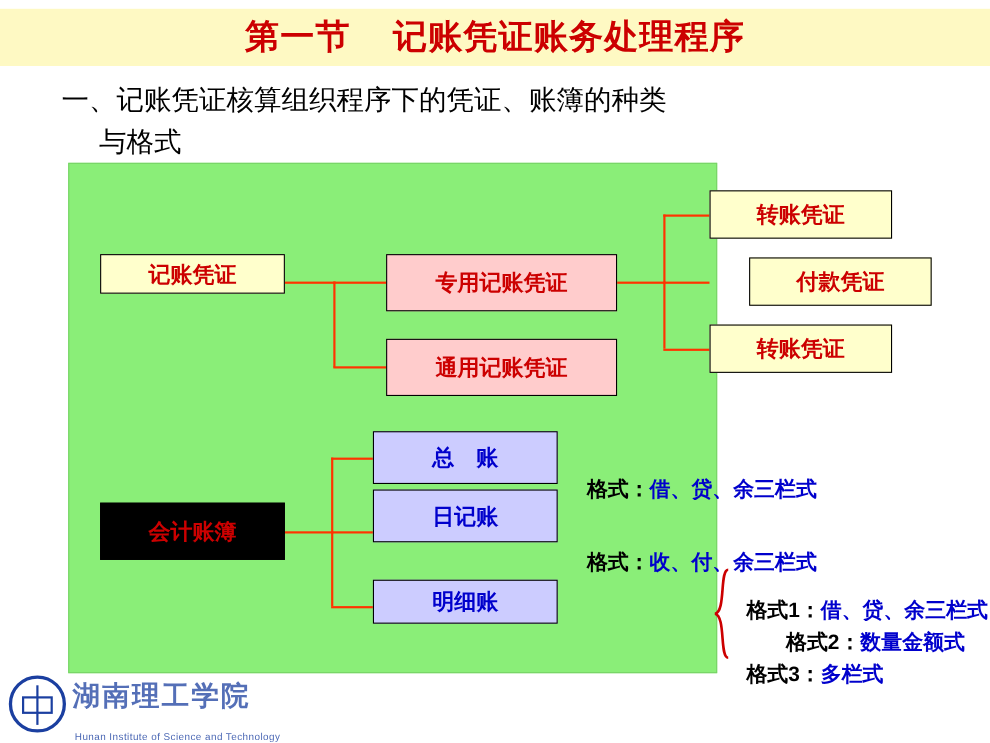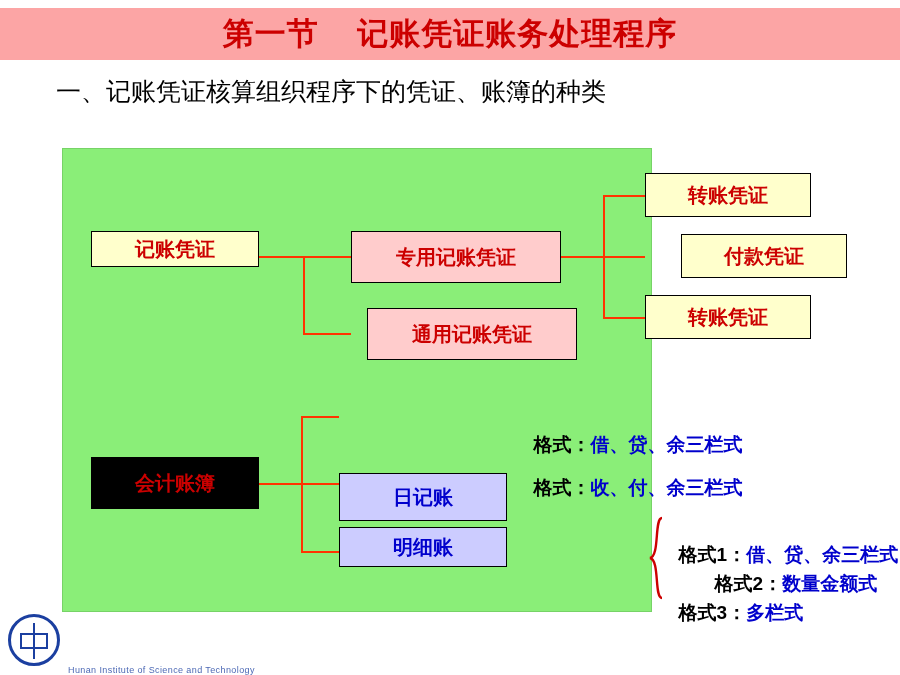--- a/index.html
+++ b/index.html
@@ -15,21 +15,21 @@
     position: relative;
   }
 
   
   #title-banner {
     position: absolute;
     left: 0;
     top: 8px;
     width: 900px;
     height: 52px;
-    background: #fca5a5;
+    background: #fef9c3;
     display: flex;
     align-items: center;
     justify-content: center;
   }
   #title-banner .title-text {
     color: #cc0000;
     font-size: 31px;
     font-weight: bold;
     letter-spacing: 1px;
     white-space: pre;
@@ -187,20 +187,21 @@
 </style>
 </head>
 <body>
 
 <div id="title-banner">
   <span class="title-text">第一节    记账凭证账务处理程序</span>
 </div>
 
 <div id="subtitle">
   <span>一、记账凭证核算组织程序下的凭证、账簿的种类</span>
+  <span class="line2">与格式</span>
 </div>
 
 <div id="diagram-panel">
 
   <div class="conn conn-h" style="left:196px; top:107px; width:46px;"></div>
 
   <div class="conn conn-v" style="left:240px; top:107px; height:78px;"></div>
 
   <div class="conn conn-h" style="left:240px; top:107px; width:48px;"></div>
 
@@ -219,68 +220,72 @@
   <div class="conn conn-h" style="left:238px; top:402px; width:38px;"></div>
 
   <div class="node node-yellow" style="left:28px; top:82px; width:168px; height:36px;">
     <span>记账凭证</span>
   </div>
 
   <div class="node node-pink" style="left:288px; top:82px; width:210px; height:52px;">
     <span>专用记账凭证</span>
   </div>
 
-  <div class="node node-pink" style="left:304px; top:159px; width:210px; height:52px;">
+  <div class="node node-pink" style="left:288px; top:159px; width:210px; height:52px;">
     <span>通用记账凭证</span>
   </div>
 
   <div class="node node-yellow" style="left:582px; top:24px; width:166px; height:44px;">
     <span>转账凭证</span>
   </div>
 
   <div class="node node-yellow" style="left:582px; top:85px; width:166px; height:44px;margin-left:36px;">
     <span>付款凭证</span>
   </div>
 
   <div class="node node-yellow" style="left:582px; top:146px; width:166px; height:44px;font-family:Liberation Mono, monospace;">
     <span>转账凭证</span>
   </div>
 
   <div class="node node-lightblue" style="left:28px; top:308px; width:168px; height:52px;">
     <span>会计账簿</span>
   </div>
 
-
-  <div class="node node-blue" style="left:276px; top:324px; width:168px; height:48px;">
+  <div class="node node-blue" style="left:276px; top:243px; width:168px; height:48px;">
+    <span>总　账</span>
+  </div>
+
+  <div class="node node-blue" style="left:276px; top:296px; width:168px; height:48px;">
     <span>日记账</span>
   </div>
 
   <div class="node node-blue" style="left:276px; top:378px; width:168px; height:40px;">
     <span>明细账</span>
   </div>
 </div>
 
 <div class="fmt-row" style="left:523px; top:410px;">
   <span class="fmt-label">格式：</span><span class="fmt-value">借、贷、余三栏式</span>
 </div>
 
-<div class="fmt-row" style="left:523px; top:453px;text-align:center;">
+<div class="fmt-row" style="left:523px; top:476px;text-align:center;">
   <span class="fmt-label">格式：</span><span class="fmt-value">收、付、余三栏式</span>
 </div>
 
 <svg id="brace" viewBox="0 0 16 84" preserveAspectRatio="none">
   <path d="M14 2 C6 2, 12 40, 2 42 C12 44, 6 82, 14 82" fill="none" stroke="#cc0000" stroke-width="2.4"></path>
 </svg>
 
 <div class="fmt-row" style="left:668px; top:520px;">
   <span class="fmt-label">格式1：</span><span class="fmt-value">借、贷、余三栏式</span>
 </div>
 <div class="fmt-row" style="left:704px; top:549px;">
   <span class="fmt-label">格式2：</span><span class="fmt-value">数量金额式</span>
 </div>
 <div class="fmt-row" style="left:668px; top:578px;">
   <span class="fmt-label">格式3：</span><span class="fmt-value">多栏式</span>
 </div>
 
 <div id="logo">
   <div class="logo-mark"></div>
+  <div class="logo-cn">湖南理工学院</div>
   <div class="logo-en">Hunan Institute of Science and Technology</div>
 </div>
 
 </body></html>

